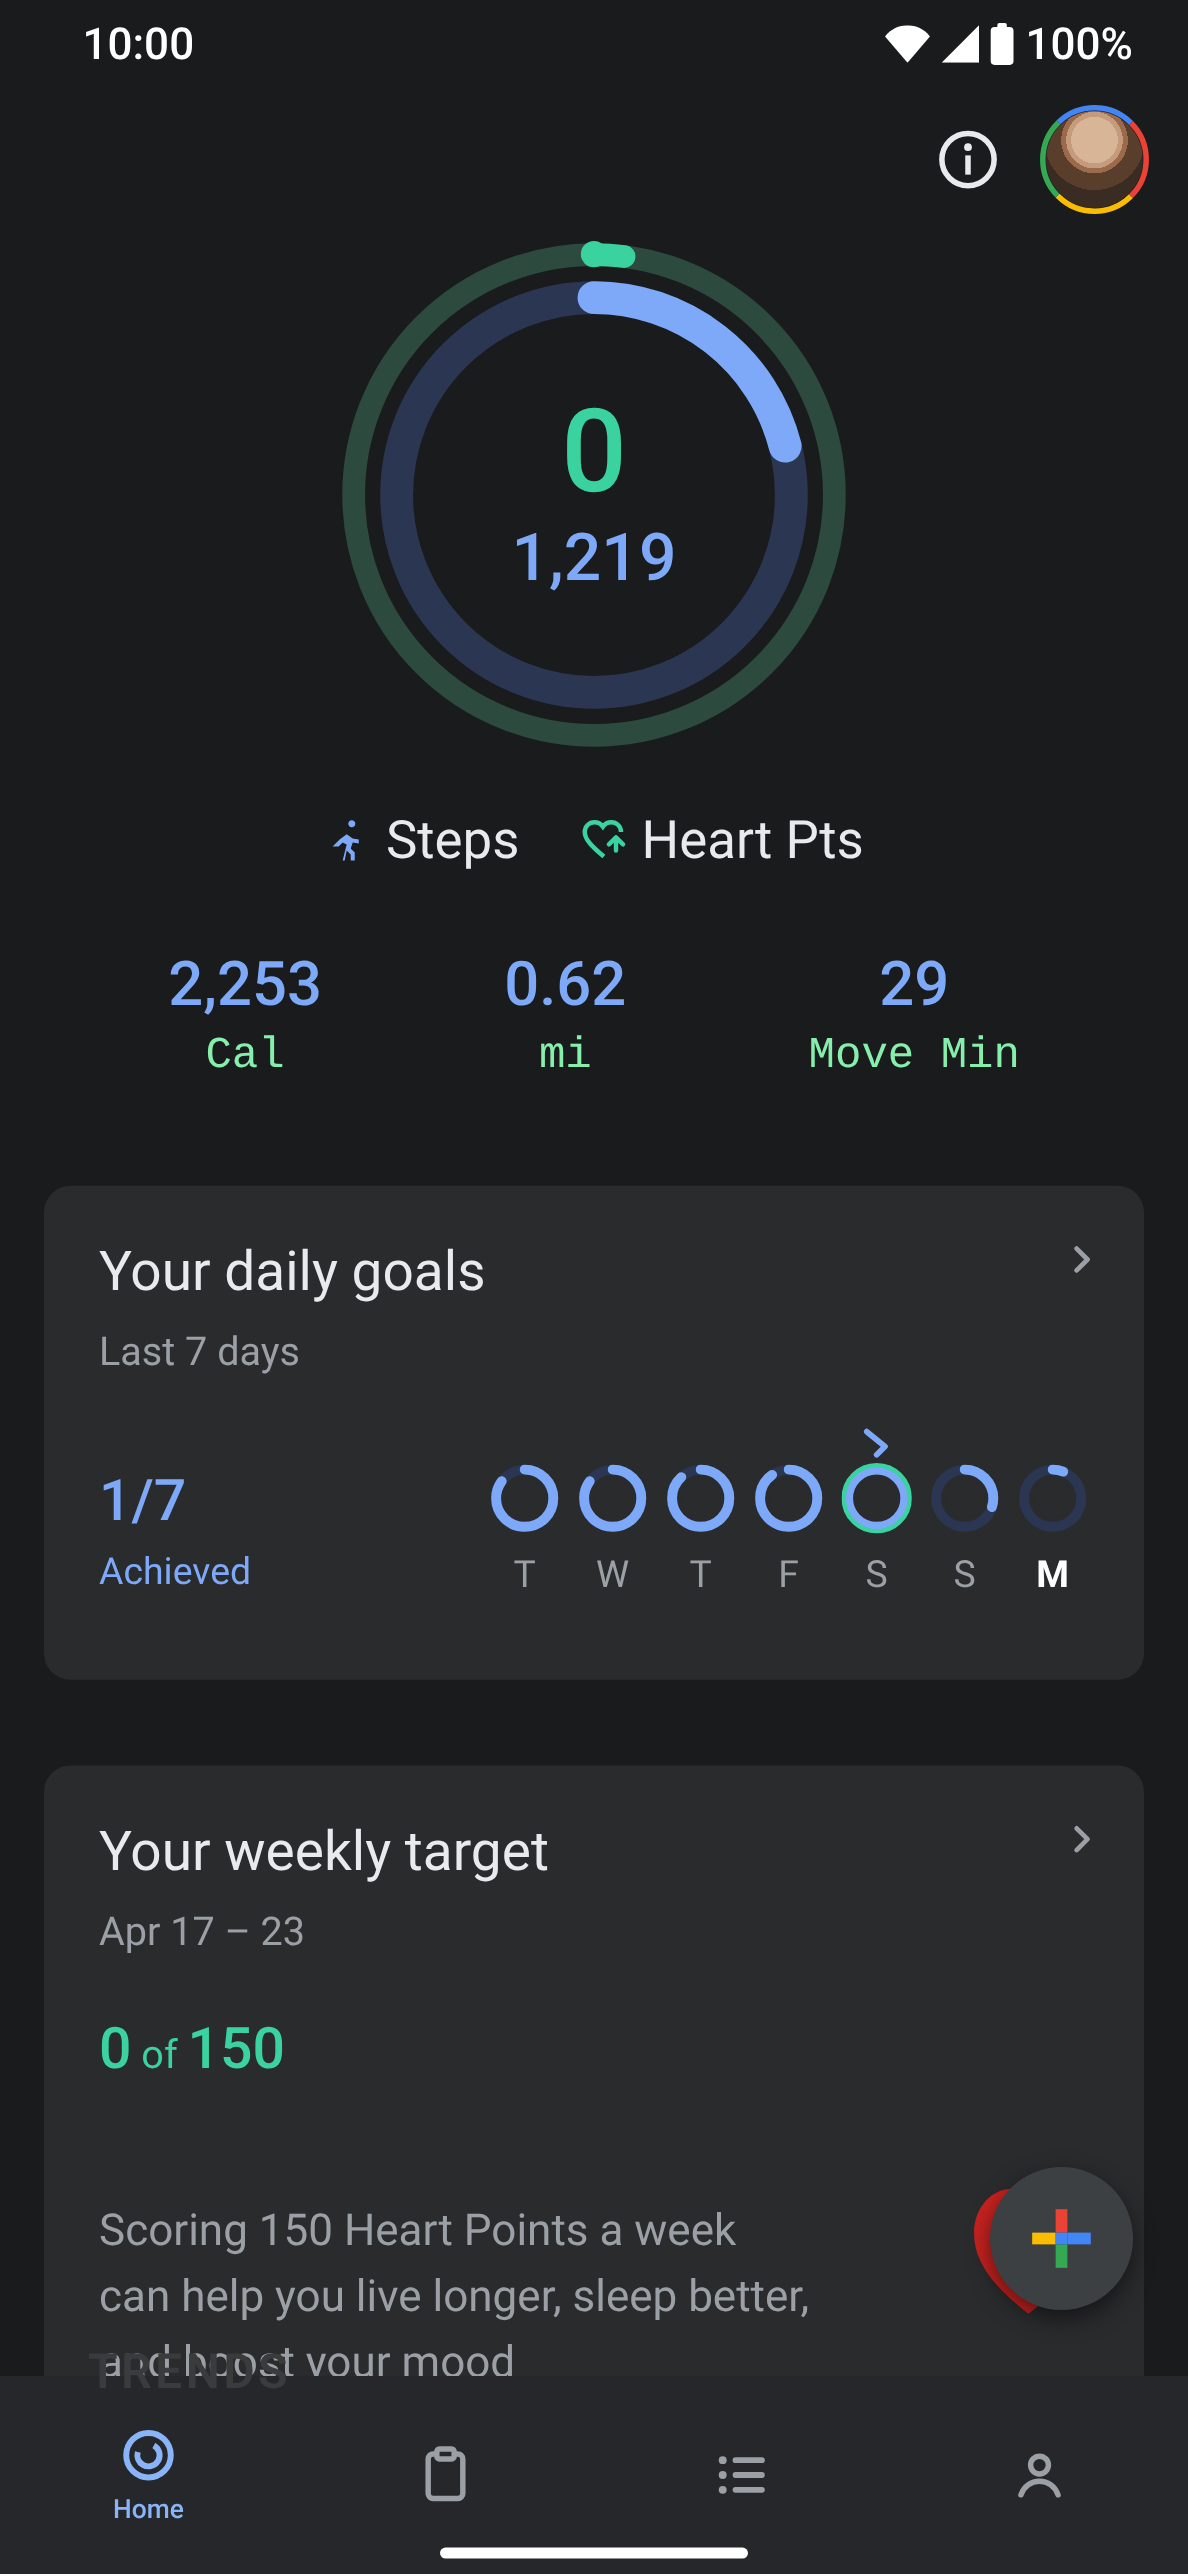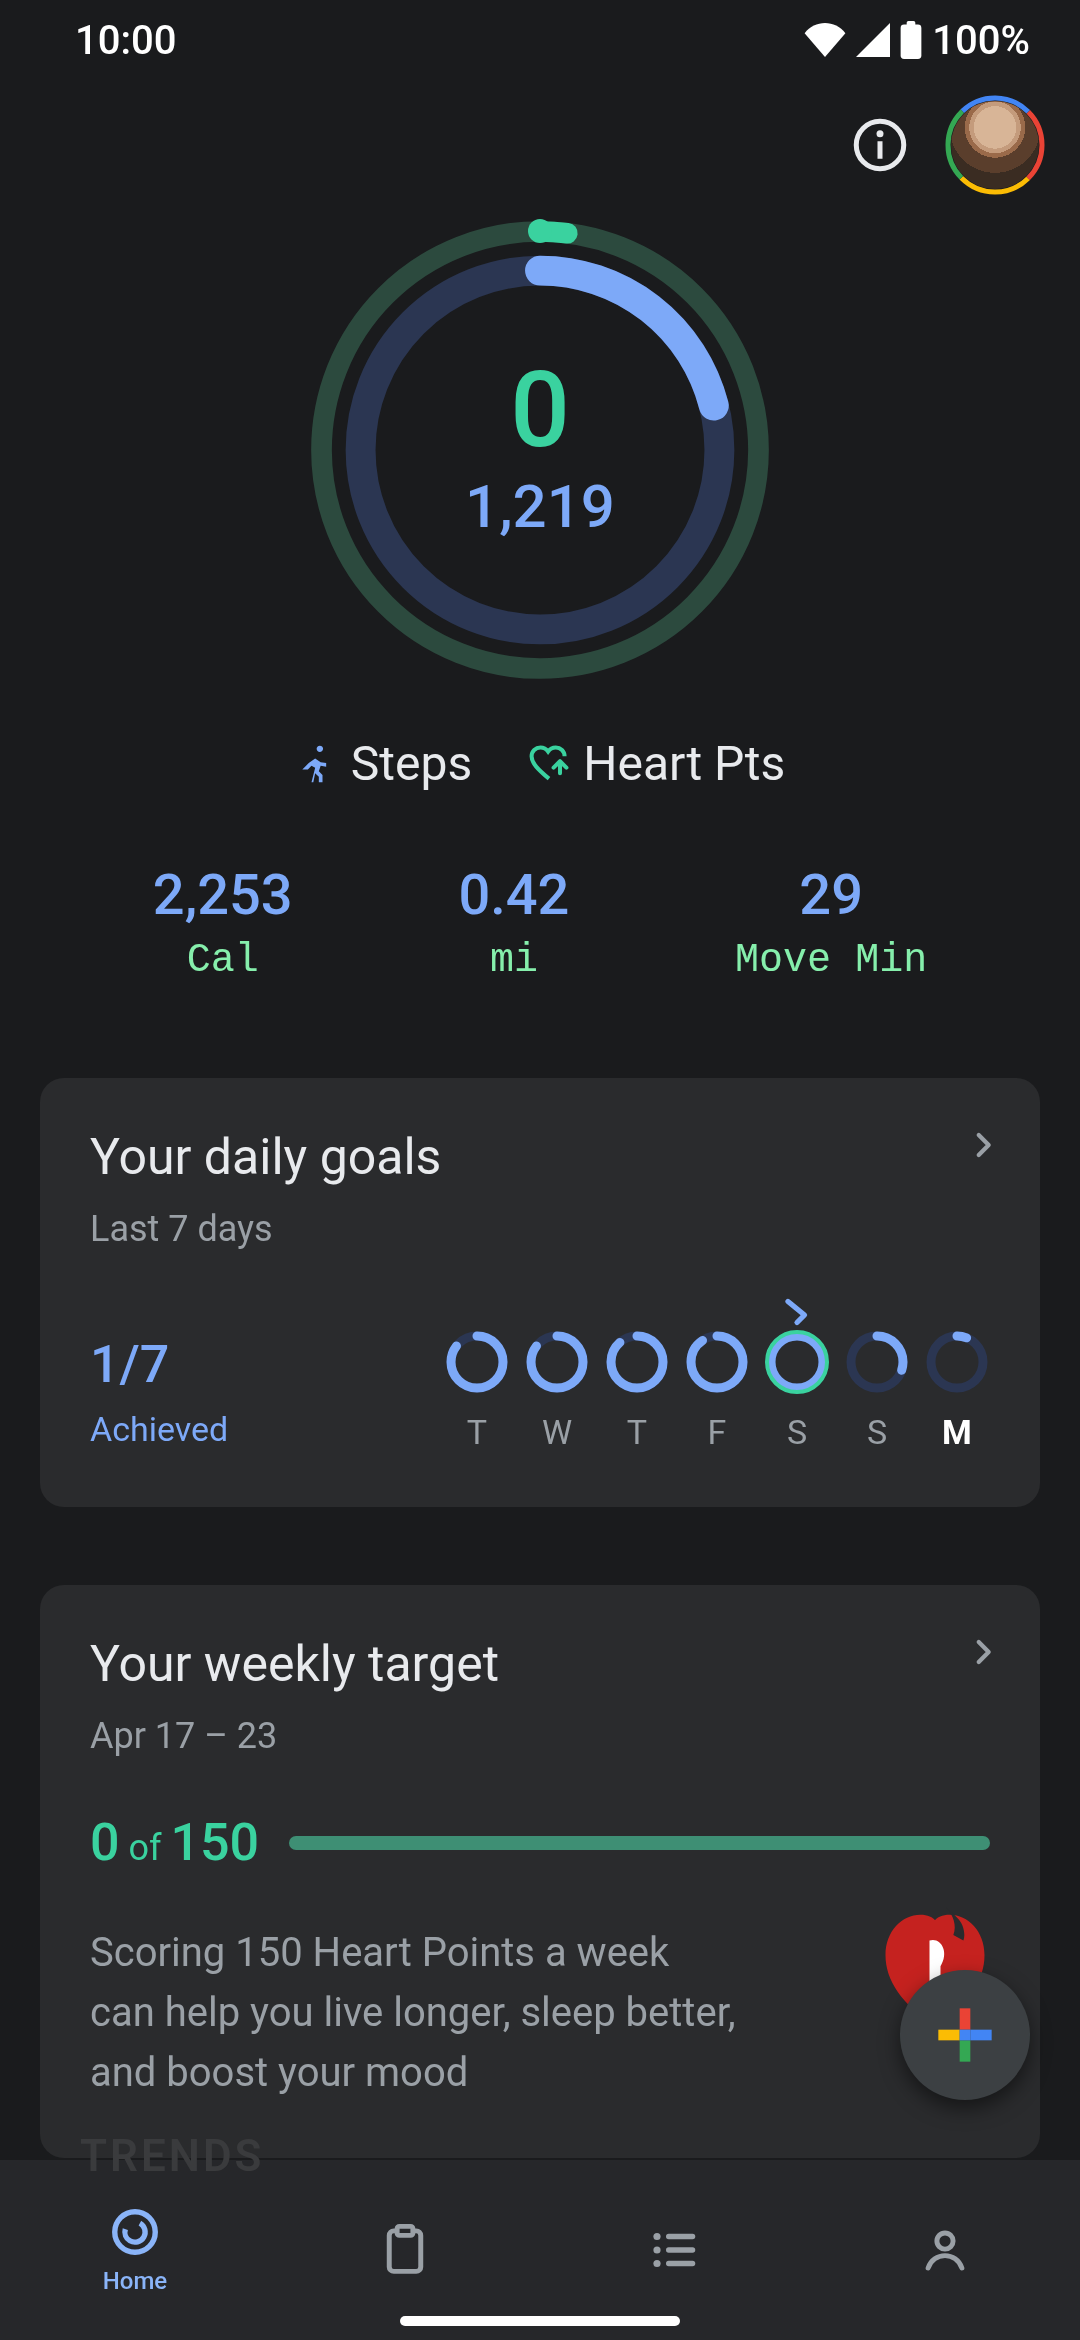--- a/index.html
+++ b/index.html
@@ -34,21 +34,21 @@
   .legend { display:flex; align-items:center; gap:12px; font-size:48px; color:#e8eaed; }
   .legend svg { width:44px; height:44px; }
 
   
   .stats-row { display:flex; justify-content:space-around; margin-top: 70px; padding: 0 30px; }
   .stat { text-align:center; }
   .stat-value { font-size: 56px; font-weight: 500; color:#7da9f8; }
   .stat-label { font-size: 40px; color:#86efac; margin-top: 10px; font-family: Liberation Mono, monospace; }
 
   
-  .card { background: #2a2b2d; border-radius: 24px; padding: 50px 50px 55px; margin-top: 95px; position:relative; }
+  .card { background: #2a2b2d; border-radius: 24px; padding: 50px 50px 75px; margin-top: 95px; position:relative; }
   .card + .card { margin-top: 78px; }
   .card-title { font-size: 50px; font-weight: 400; color:#e8eaed; }
   .card-sub { font-size: 36px; color:#9aa0a6; margin-top: 22px; }
   .card-chevron { position:absolute; top: 50px; right: 40px; }
   .card-chevron svg { width:34px; height:34px; }
 
   
   .dg-body { display:flex; align-items:center; margin-top: 80px; }
   .dg-left { flex: 0 0 auto; margin-right: auto; }
   .dg-frac { font-size: 52px; font-weight:500; color:#7da9f8; }
@@ -163,21 +163,21 @@
         <span>Heart Pts</span>
       </div>
     </div>
 
     <div class="stats-row">
       <div class="stat">
         <div class="stat-value">2,253</div>
         <div class="stat-label">Cal</div>
       </div>
       <div class="stat">
-        <div class="stat-value">0.42</div>
+        <div class="stat-value">0.62</div>
         <div class="stat-label">mi</div>
       </div>
       <div class="stat">
         <div class="stat-value">29</div>
         <div class="stat-label">Move Min</div>
       </div>
     </div>
 
     <div class="card">
       <div class="card-chevron">
@@ -257,21 +257,21 @@
     </div>
 
     <div class="card">
       <div class="card-chevron">
         <svg viewBox="0 0 24 24">
             <path fill="none" stroke="#9aa0a6" stroke-width="3" stroke-linecap="round" stroke-linejoin="round" d="M9 5l7 7-7 7"></path>
           </svg>
       </div>
       <div class="card-title">Your weekly target</div>
       <div class="card-sub">Apr 17 – 23</div>
-      <div style="display:flex;align-items:center;">
+      <div style="display:flex;flex-direction:column;">
         <div class="wt-score">
           <span>0</span><span class="of"> of </span><span>150</span>
         </div>
         <div class="wt-bar" style="margin-top:55px;"></div>
       </div>
       <div style="display:flex;">
         <div class="wt-desc">Scoring 150 Heart Points a week can help you live longer, sleep better, and boost your mood</div>
         <div class="wt-heart-logo">
           <svg viewBox="0 0 60 70">
             <path fill="#c5221f" d="M30 68 C12 54 3 42 3 28 C3 15 12 6 22 6 C26 6 29 7.5 30 9 C31 7.5 34 6 38 6 C48 6 57 15 57 28 C57 42 48 54 30 68 Z"></path>

